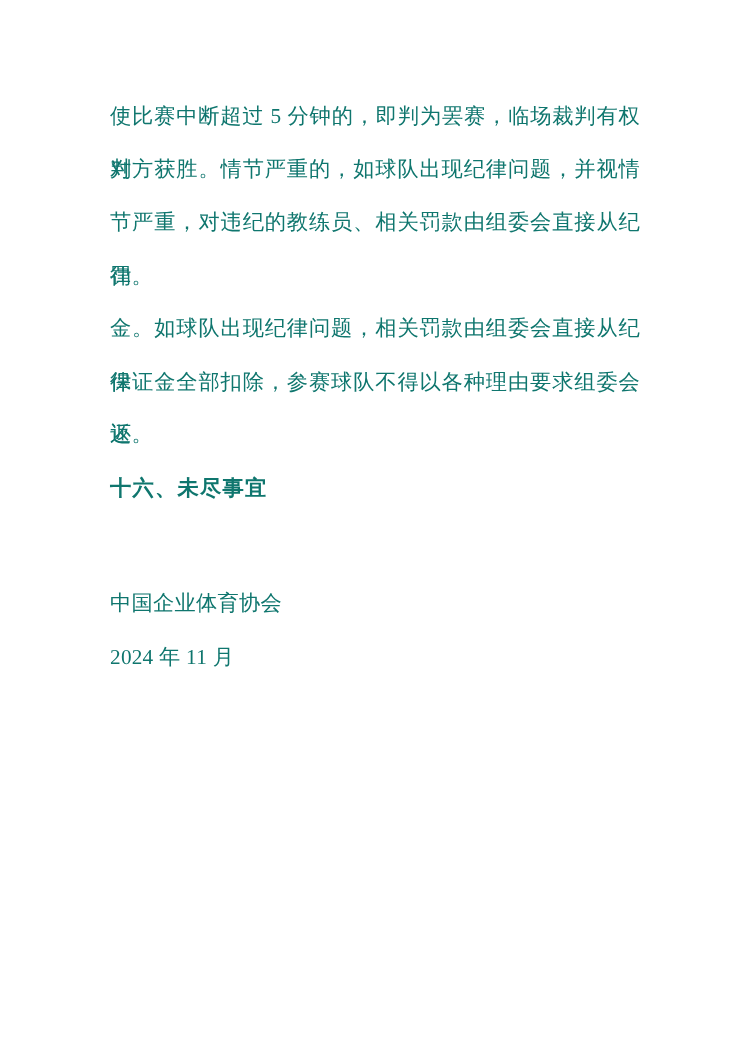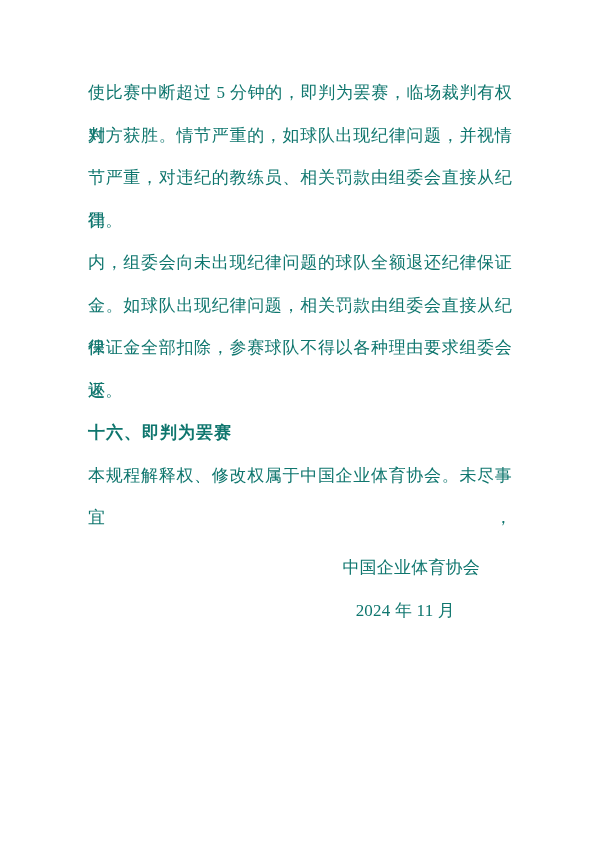--- a/index.html
+++ b/index.html
@@ -35,48 +35,46 @@
     text-align-last: justify;
   }
   .line.heading {
     font-weight: bold;
     letter-spacing: 1px;
   }
   .spacer-line {
     height: 50px;
   }
   .closing .line {
-    text-align: right;
+    text-align: left;
   }
   .closing .signature-line {
     padding-right: 32px;
   }
   .closing .date-line {
     padding-right: 57px;
   }
 </style>
 </head>
 <body>
 
 <div class="page">
   <div class="body-text">
 
     <div class="line fill">使比赛中断超过 5 分钟的，即判为罢赛，临场裁判有权判</div>
     <div class="line fill">对方获胜。情节严重的，如球队出现纪律问题，并视情</div>
     <div class="line fill">节严重，对违纪的教练员、相关罚款由组委会直接从纪律</div>
     <div class="line">罚。</div>
 
-    <div class="line fill">内，组委会向未出现纪律问题的球队全额退还纪律保证</div>
     <div class="line fill">金。如球队出现纪律问题，相关罚款由组委会直接从纪律</div>
     <div class="line fill">保证金全部扣除，参赛球队不得以各种理由要求组委会返</div>
     <div class="line">还。</div>
 
-    <div class="line heading">十六、即判为罢赛</div>
+    <div class="line heading">十六、未尽事宜</div>
 
-    <div class="line fill">本规程解释权、修改权属于中国企业体育协会。未尽事宜，</div>
 
     <div class="spacer-line"></div>
 
     <div class="closing">
       <div class="line signature-line">中国企业体育协会</div>
       <div class="line date-line">2024 年 11 月</div>
     </div>
 
   </div>
 </div>

